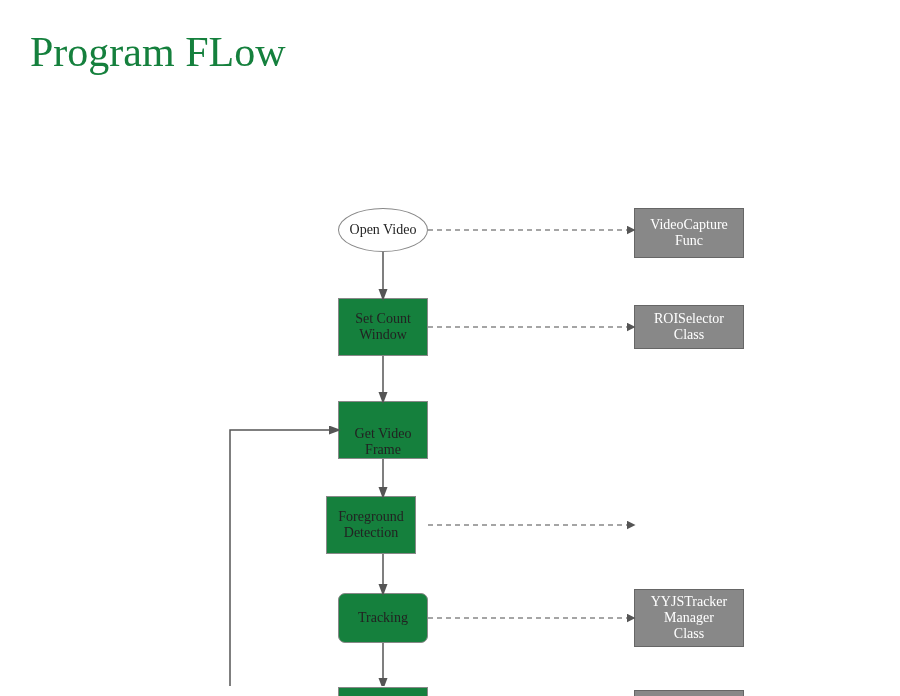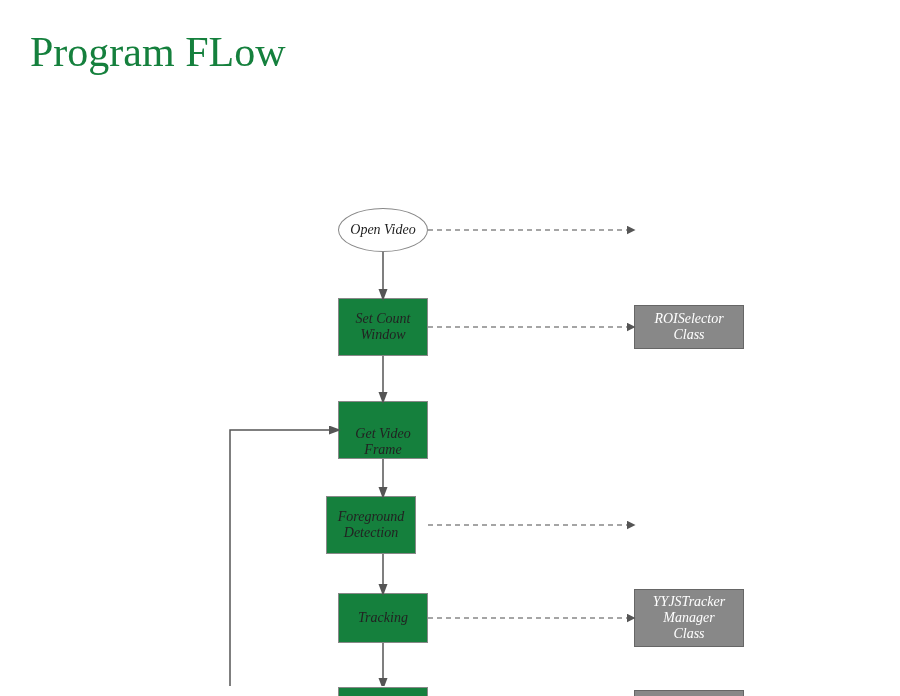--- a/index.html
+++ b/index.html
@@ -14,21 +14,20 @@
       font-size: 42px;
       font-weight: normal;
       padding: 28px 0 0 30px;
       color: #15803d;
     }
     .diagram-container {
       position: relative;
       width: 800px;
       height: 600px;
       margin-top: 10px;
-      font-style: italic;
     }
     
     .node {
       position: absolute;
       display: flex;
       align-items: center;
       justify-content: center;
       text-align: center;
       font-size: 14px;
       color: #222;
@@ -76,28 +75,32 @@
   <div class="node node-rect" style="width:90px;height:58px;left:338px;top:315px;">
     <span style="white-space:pre-line;margin-top:24px;">Get Video
 Frame</span>
   </div>
 
   <div class="node node-rect" style="width:90px;height:58px;left:326px;top:410px;">
     <span style="white-space:pre-line;">Foreground
 Detection</span>
   </div>
 
-  <div class="node node-rect" style="width:90px;height:50px;left:338px;top:507px;">
+  <div class="node node-rect" style="width:90px;height:50px;left:338px;top:507px;border-radius:7px;">
     <span>Tracking</span>
   </div>
 
   <div class="node node-rect" style="width:90px;height:50px;left:338px;top:601px;"> 
     
   </div>
 
+  <div class="node node-dark" style="width:110px;height:50px;left:634px;top:122px;">
+    <span style="white-space:pre-line;">VideoCapture
+Func</span>
+  </div>
 
   <div class="node node-dark" style="width:110px;height:44px;left:634px;top:219px;">
     <span style="white-space:pre-line;">ROISelector
 Class</span>
   </div>
 
 
   <div class="node node-dark" style="width:110px;height:58px;left:634px;top:503px;justify-content:center;">
     <span style="white-space:pre-line;">YYJSTracker
 Manager

